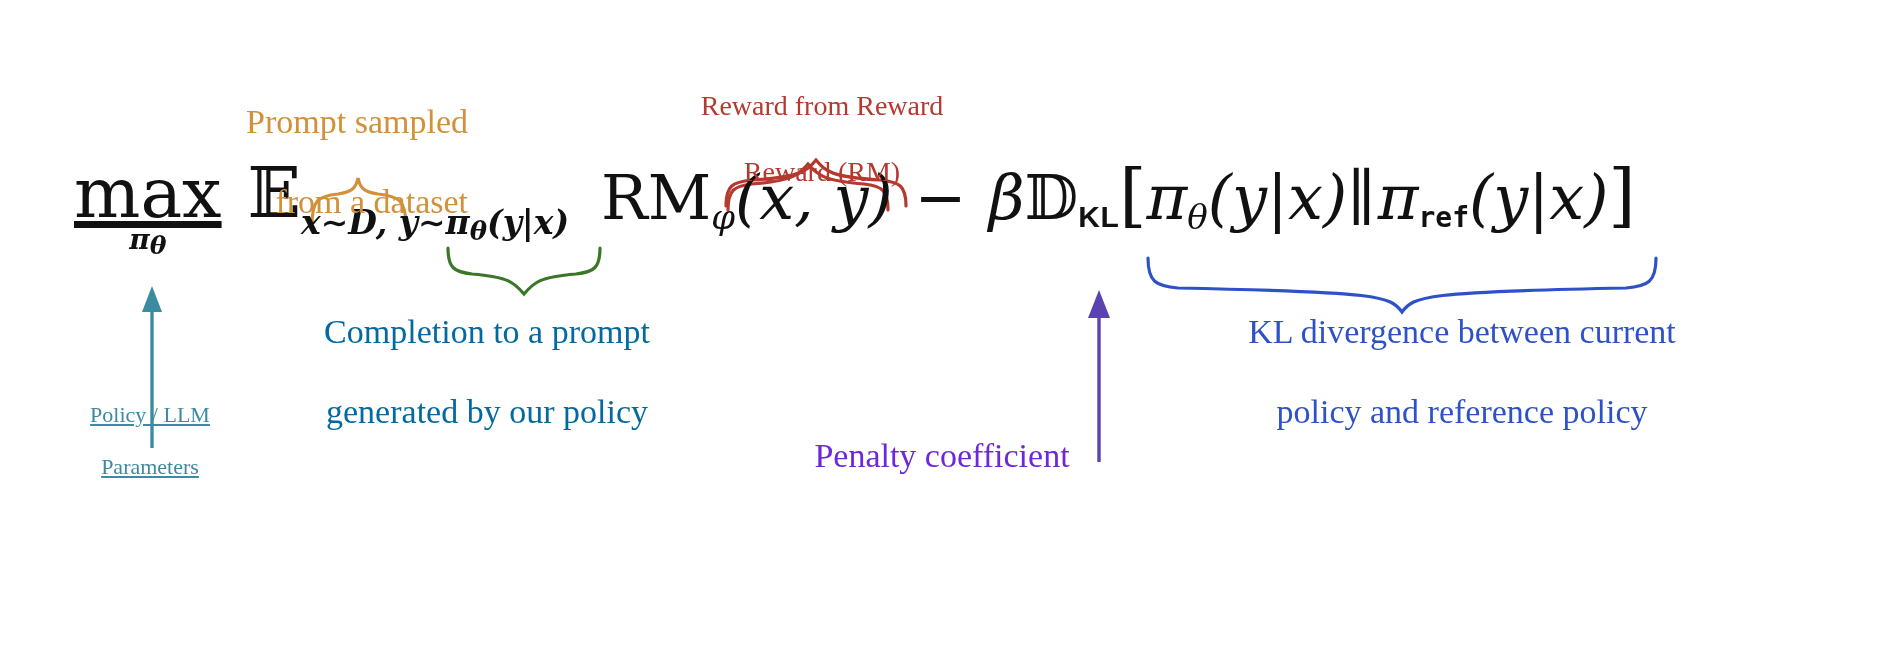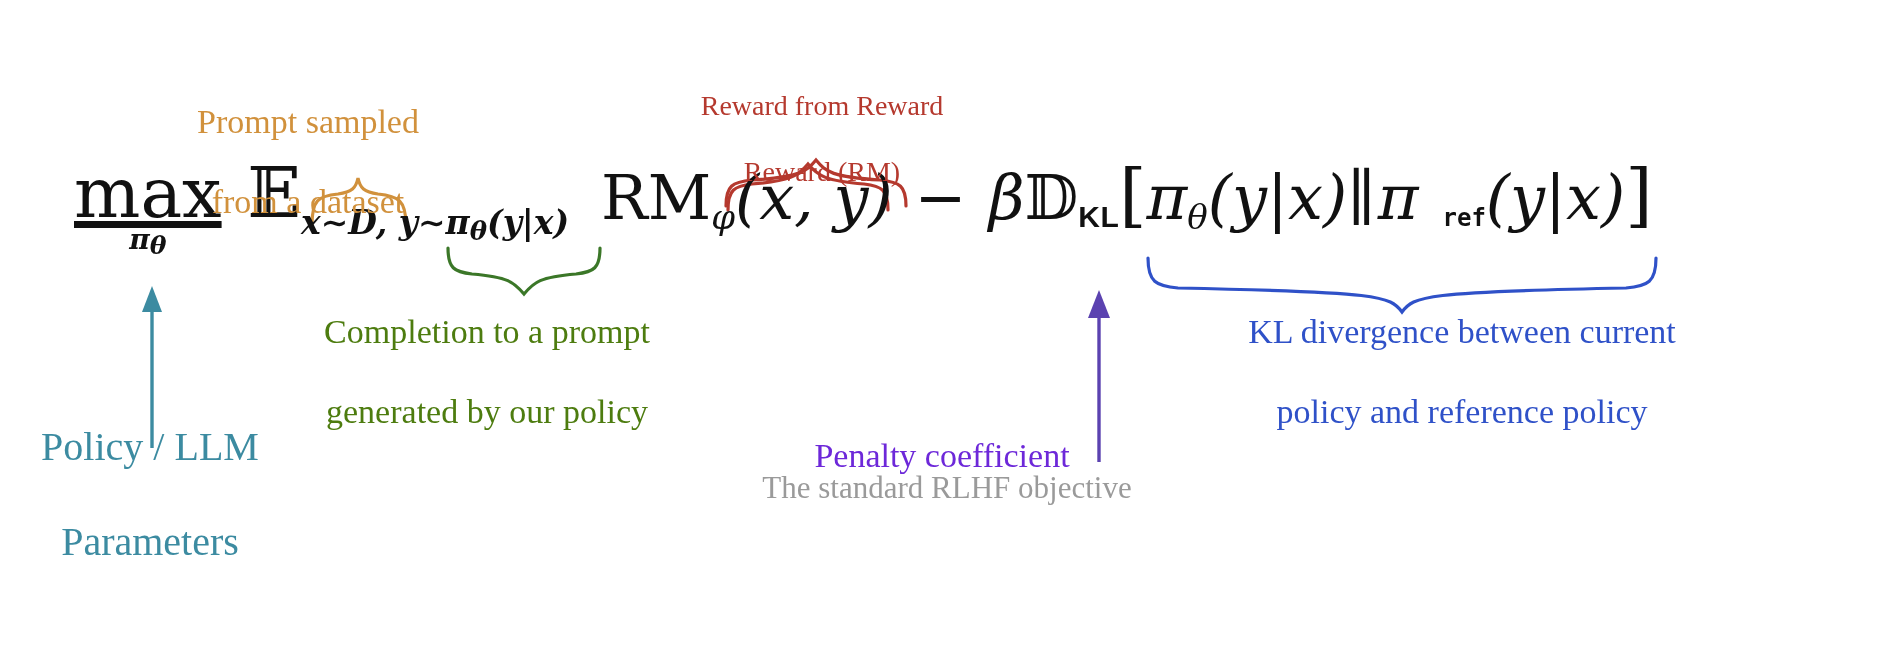--- a/index.html
+++ b/index.html
@@ -23,37 +23,37 @@
     position: absolute;
     text-align: center;
     line-height: 1.18;
     white-space: pre-line;
     font-family: "Liberation Serif", "DejaVu Serif", serif;
   }
   .label .l-line { display: block; }
 
   #lbl-prompt {
     left: 148px; top: 62px; width: 320px;
-    font-size: 34px; color: #d1913c;
+    font-size: 34px; color: #d1913c; text-align: right;
   }
   #lbl-reward {
     left: 612px; top: 56px; width: 420px;
     font-size: 28px; color: #b5392e;
   }
   #lbl-completion {
     left: 272px; top: 272px; width: 430px;
-    font-size: 34px; color: #4d7c0f; font-family: Liberation Serif, serif;
+    font-size: 34px; color: #0369a1; font-family: Liberation Serif, serif;
   }
   #lbl-kl {
     left: 1122px; top: 272px; width: 680px;
     font-size: 34px; color: #2f51c8;
   }
   #lbl-policy {
     left: 0px; top: 376px; width: 300px;
-    font-size: 40px; color: #3c8ba1;
+    font-size: 22px; color: #3c8ba1; text-decoration: underline;
   }
   #lbl-penalty {
     left: 742px; top: 396px; width: 400px;
     font-size: 34px; color: #6d28d9;
   }
   #caption {
     position: absolute;
     left: 0; top: 470px; width: 1894px;
     text-align: center;
     font-size: 31px;
@@ -141,25 +141,24 @@
     vertical-align: -0.28em;
     font-family: Liberation Sans, sans-serif;
     letter-spacing: 0.5px;
   }
   #kl-term .sub-th {
     font-size: 34px;
     font-style: italic;
     vertical-align: -0.28em;
   }
   #kl-term .sub-ref {
-    font-size: 24px;
+    font-size: 28px;
     font-weight: bold;
     vertical-align: -0.28em;
     font-family: "DejaVu Sans Mono", monospace;
-    margin-left: 24px;
   }
   #kl-term .brk { font-size: 70px; }
   .thin { letter-spacing: 2px; }
 
   
   #overlay {
     position: absolute;
     left: 0; top: 0;
     width: 1894px; height: 656px;
     pointer-events: none;
@@ -254,14 +253,13 @@
 
   <div class="label" id="lbl-policy">
     <span class="l-line">Policy / LLM</span>
     <span class="l-line">Parameters</span>
   </div>
 
   <div class="label" id="lbl-penalty">
     <span class="l-line">Penalty coefficient</span>
   </div>
 
-  <div id="caption">The standard RLHF objective</div>
 </div>
 
 </body></html>

